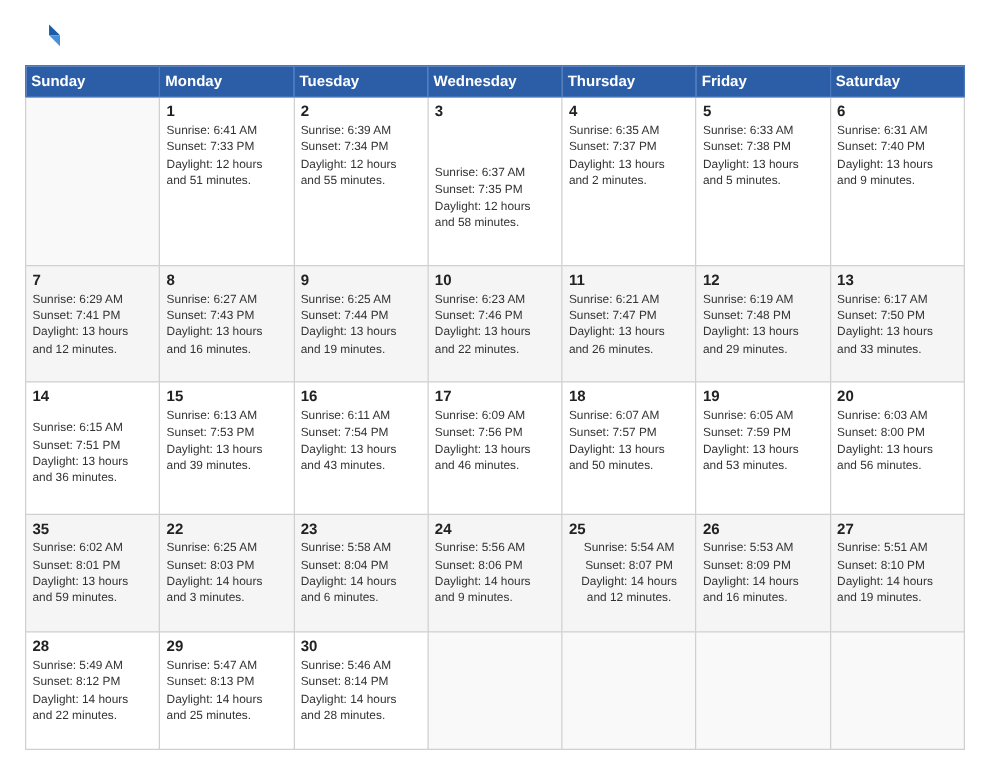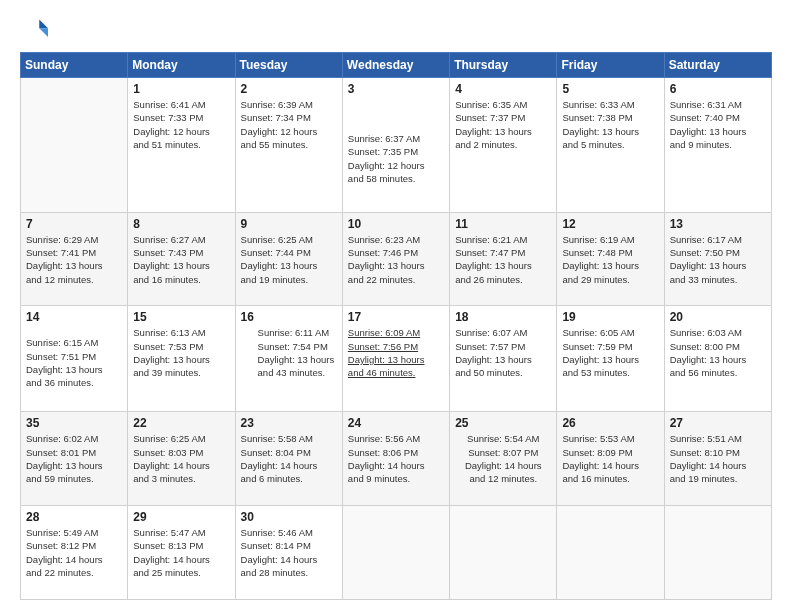--- a/index.html
+++ b/index.html
@@ -239,28 +239,28 @@
           </td>
           <td>
             <span class="day-num">15</span>
             <div class="day-detail" style="white-space: pre-line;">Sunrise: 6:13 AM
 Sunset: 7:53 PM
 Daylight: 13 hours
 and 39 minutes.</div>
           </td>
           <td>
             <span class="day-num">16</span>
-            <div class="day-detail" style="white-space: pre-line; margin-left: 17px;">Sunrise: 6:11 AM
+            <div class="day-detail" style="white-space: pre-line;">Sunrise: 6:11 AM
 Sunset: 7:54 PM
 Daylight: 13 hours
 and 43 minutes.</div>
           </td>
           <td>
             <span class="day-num">17</span>
-            <div class="day-detail" style="white-space: pre-line; text-decoration: underline;">Sunrise: 6:09 AM
+            <div class="day-detail" style="white-space: pre-line;">Sunrise: 6:09 AM
 Sunset: 7:56 PM
 Daylight: 13 hours
 and 46 minutes.</div>
           </td>
           <td>
             <span class="day-num">18</span>
             <div class="day-detail" style="white-space: pre-line;">Sunrise: 6:07 AM
 Sunset: 7:57 PM
 Daylight: 13 hours
 and 50 minutes.</div>

